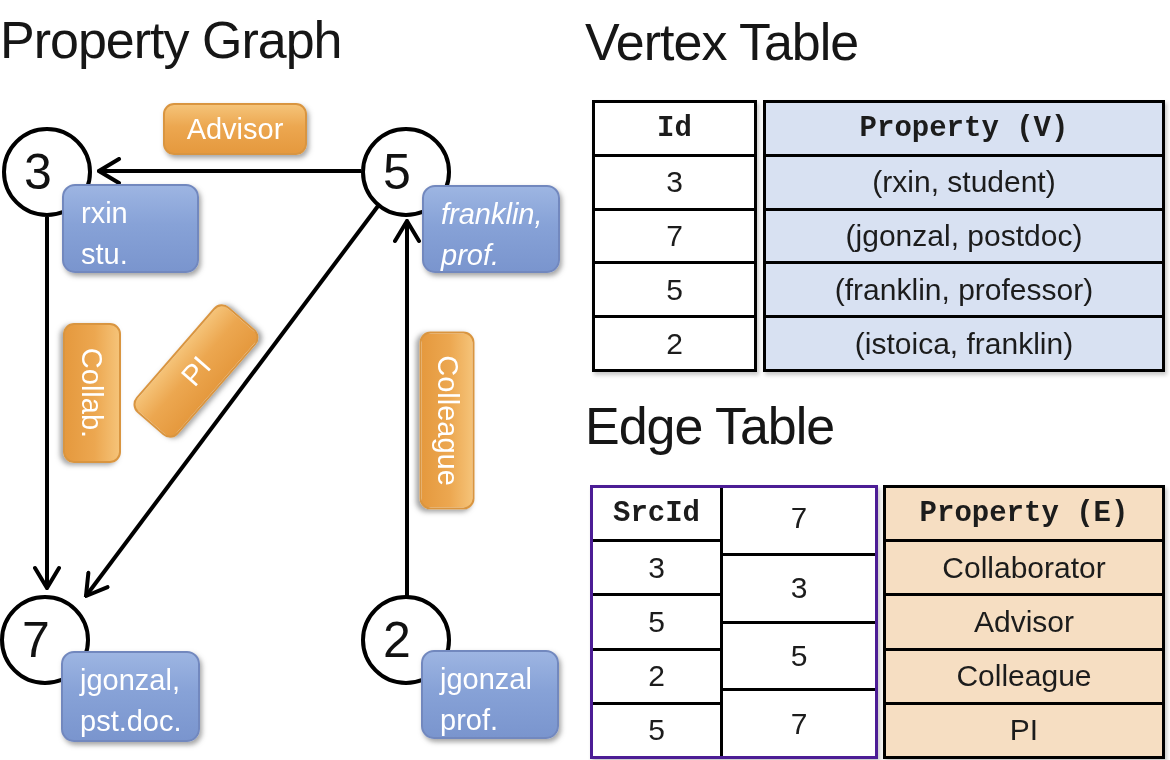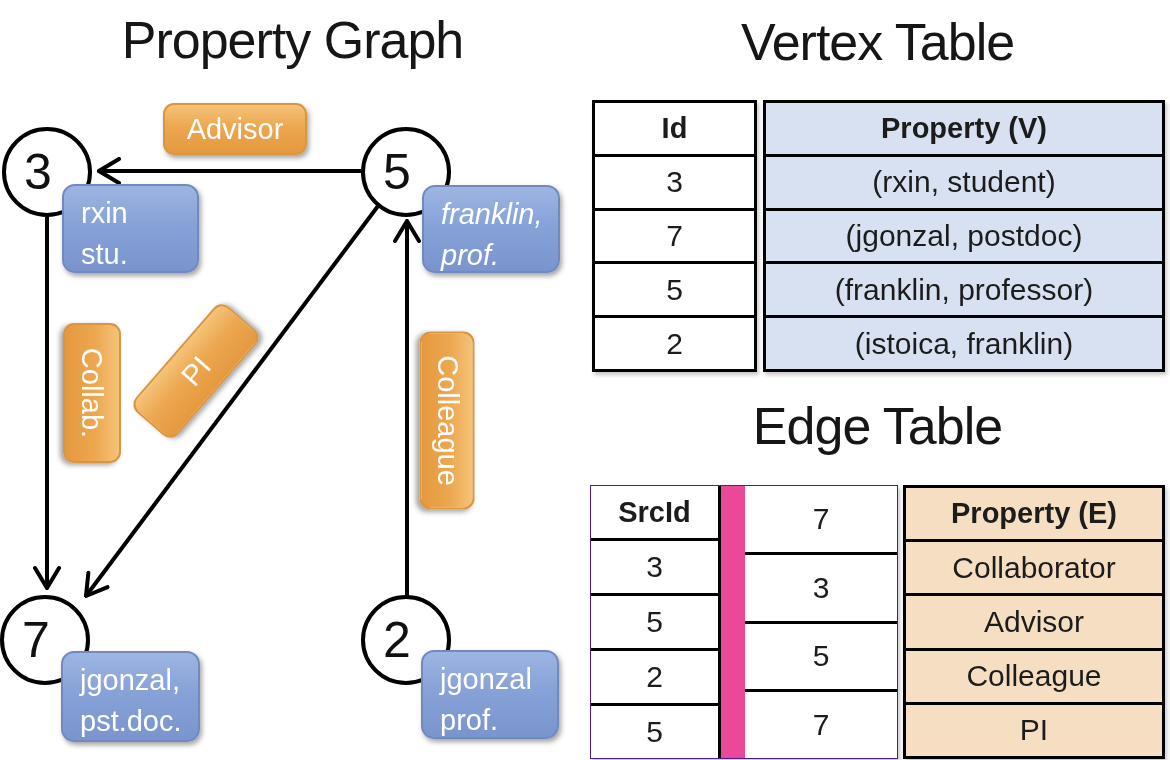--- a/index.html
+++ b/index.html
@@ -1,18 +1,18 @@
 <!DOCTYPE html>
 <html><head>
 <meta charset="utf-8">
 <style>
   html,body{margin:0;padding:0;background:#fff;}
   .canvas{position:relative;width:1170px;height:760px;background:#fff;overflow:hidden;
           font-family:"Liberation Sans",sans-serif;color:#1c1c1c;}
-  .title{position:absolute;text-align:center;font-size:52px;font-weight:300;
+  .title{position:absolute;text-align:left;font-size:52px;font-weight:300;
          letter-spacing:-1px;color:#161616;white-space:nowrap;}
   #graph-title{left:0;top:10px;width:585px;}
   #vertex-title{left:585px;top:12px;width:585px;}
   #edge-title{left:585px;top:396px;width:585px;}
 
   
   #edges-svg{position:absolute;left:0;top:0;}
   .gnode{position:absolute;width:90px;height:90px;border-radius:50%;
          background:#fff;border:4px solid #000;box-sizing:border-box;
          display:flex;align-items:center;justify-content:center;
@@ -41,27 +41,27 @@
   #vcard-5{left:422px;top:185px;width:138px;height:88px;font-style:italic;}
   #vcard-7{left:61px;top:651px;width:139px;height:91px;}
   #vcard-2{left:421px;top:650px;width:138px;height:89px;}
 
   
   .tbl{position:absolute;display:flex;}
   #vertex-table{left:592px;top:100px;width:573px;height:272px;}
   #edge-table{left:590px;top:485px;width:575px;height:274px;}
   .col{display:flex;flex-direction:column;border:3px solid #000;box-sizing:border-box;
        background:#fff;box-shadow:2px 3px 4px rgba(0,0,0,.22);}
-  .pair{display:flex;border:1px solid #4c1d95;box-sizing:border-box;background:#ec4899;
-        box-shadow:2px 3px 4px rgba(0,0,0,.22);gap:24px;}
+  .pair{display:flex;border:3px solid #4c1d95;box-sizing:border-box;background:#b91c1c;
+        box-shadow:2px 3px 4px rgba(0,0,0,.22);}
   .pair .col{border:none;box-shadow:none;}
   .pair .col:first-child{border-right:3px solid #000;}
   .cell{flex:1;display:flex;align-items:center;justify-content:center;
         font-size:30px;font-weight:300;border-top:3px solid #000;white-space:nowrap;}
-  .cell:first-child{border-top:none;}
+  .cell:first-child{border-top:none;font-family:Liberation Mono, monospace;}
   .cell.hdr{font-weight:700;font-size:29px;}
   #vertex-table .col-id{width:165px;margin-right:6px;}
   #vertex-table .col-prop{width:402px;}
   #vertex-table .col-prop .cell{background:#d8e1f2;}
   #edge-table .col-src{width:130px;}
   #edge-table .col-dst{width:152px;}
   #edge-table .pair{margin-right:5px;}
   #edge-table .col-prop{width:282px;}
   #edge-table .col-prop .cell{background:#f6dec2;}
 </style>

